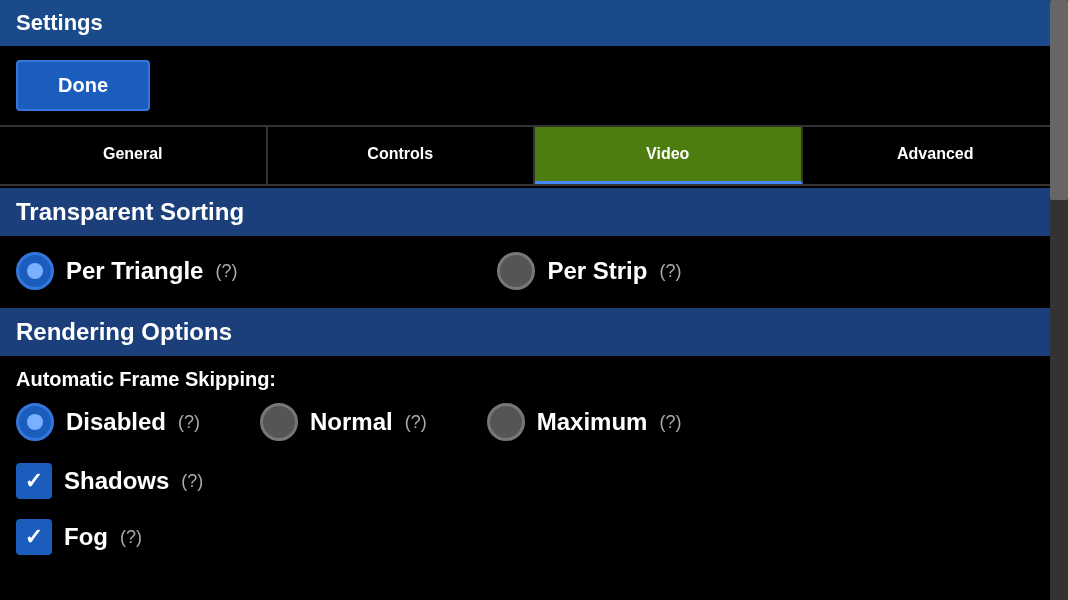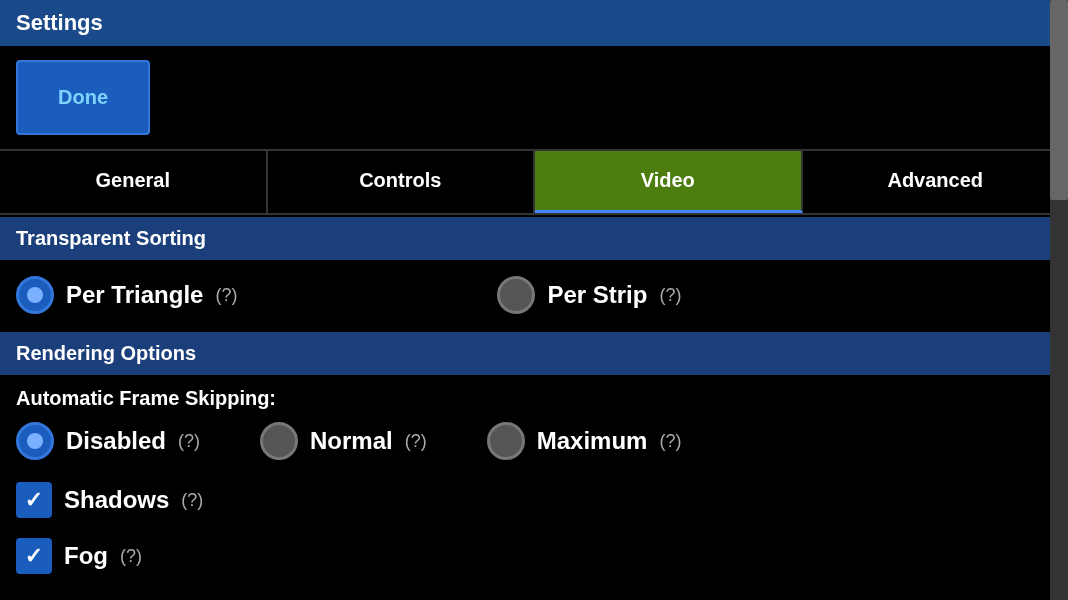--- a/index.html
+++ b/index.html
@@ -23,41 +23,41 @@
 
     
     #done-area {
       background: #000;
       padding: 14px 16px;
     }
 
     #done-btn {
       background: #1a5dbd;
       border: 2px solid #3377dd;
-      color: #7dd3fc;
-      font-size: 20px;
-      padding: 24px 40px;
+      color: #ffffff;
+      font-size: 20px;
+      padding: 12px 40px;
       cursor: pointer;
       border-radius: 4px;
       font-weight: bold;
     }
 
     
     #tabs-row {
       display: flex;
       border-top: 2px solid #333;
       border-bottom: 2px solid #333;
       background: #000;
     }
 
     .tab {
       flex: 1;
       text-align: center;
       padding: 18px 8px;
-      font-size: 20px;
+      font-size: 16px;
       font-weight: bold;
       cursor: pointer;
       border-right: 2px solid #333;
       color: #fff;
       background: #000;
     }
     .tab:last-child { border-right: none; }
     .tab.active {
       background: #4d7c0f;
       border-bottom: 3px solid #4488ff;
@@ -83,21 +83,21 @@
     
     #content {
       padding: 0;
       margin-right: 18px;
     }
 
     
     .section-header {
       background: #1a3f7a;
       padding: 10px 16px;
-      font-size: 20px;
+      font-size: 24px;
       font-weight: bold;
       color: #fff;
       margin-top: 2px;
     }
 
     
     .options-row {
       display: flex;
       align-items: center;
       padding: 16px 16px;

